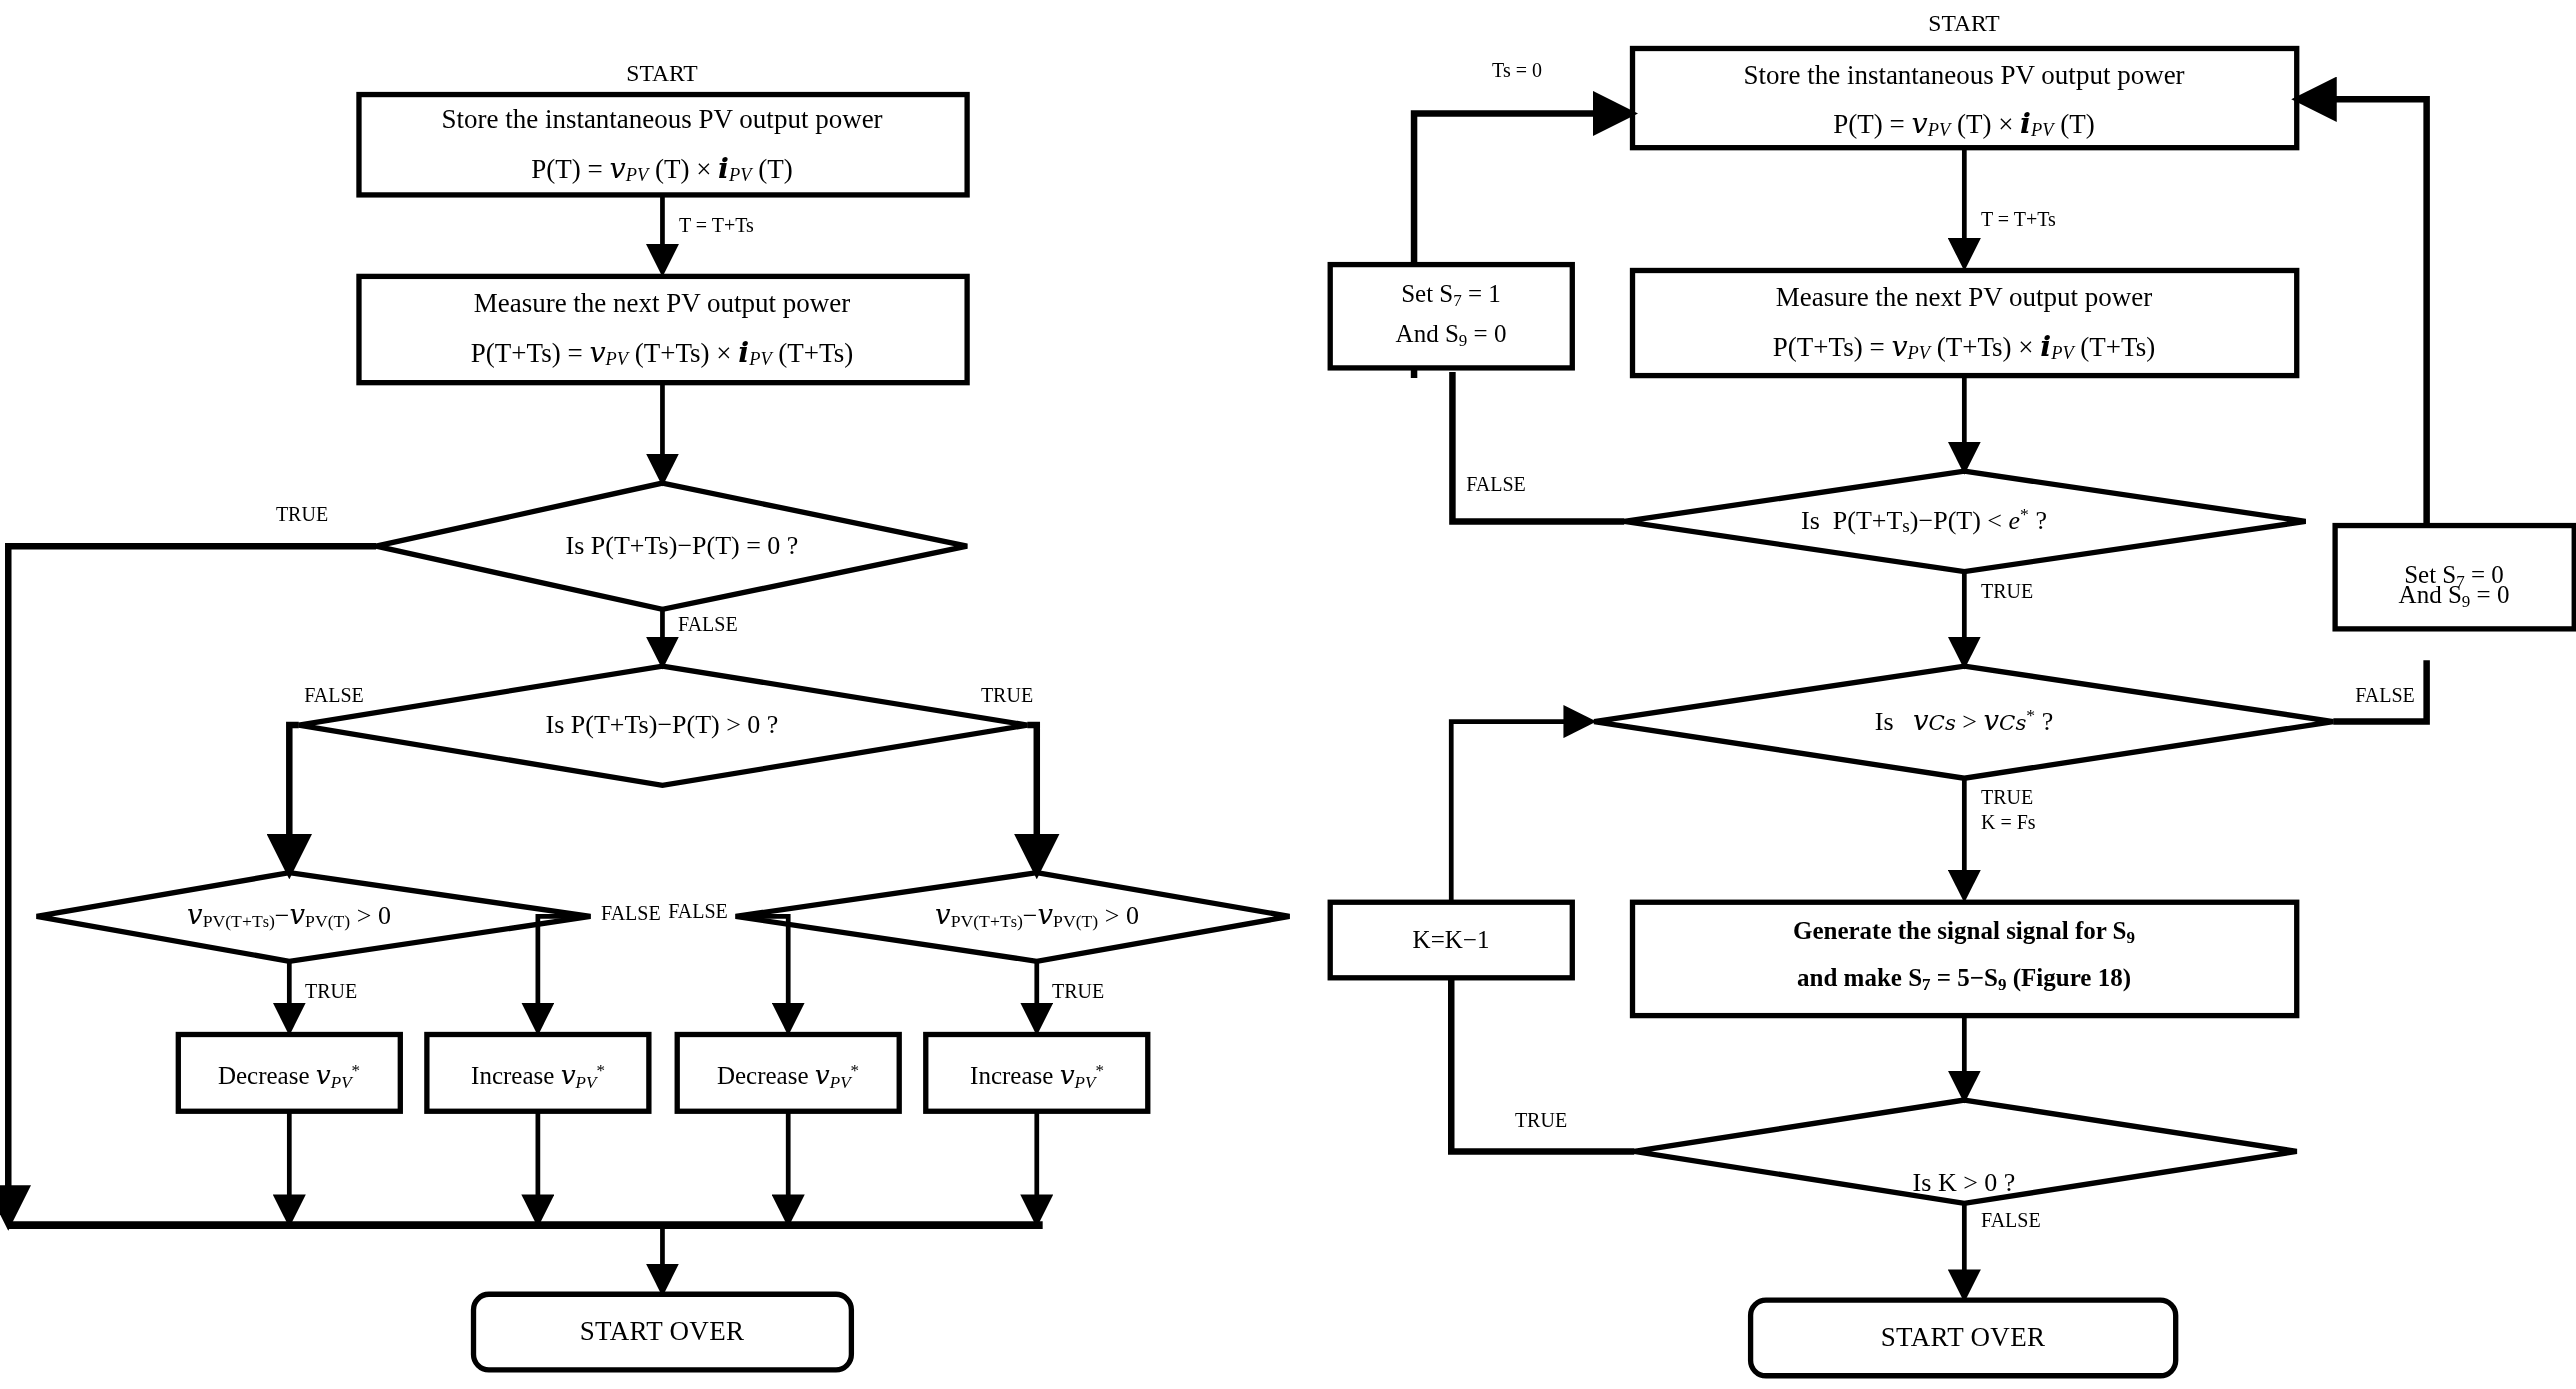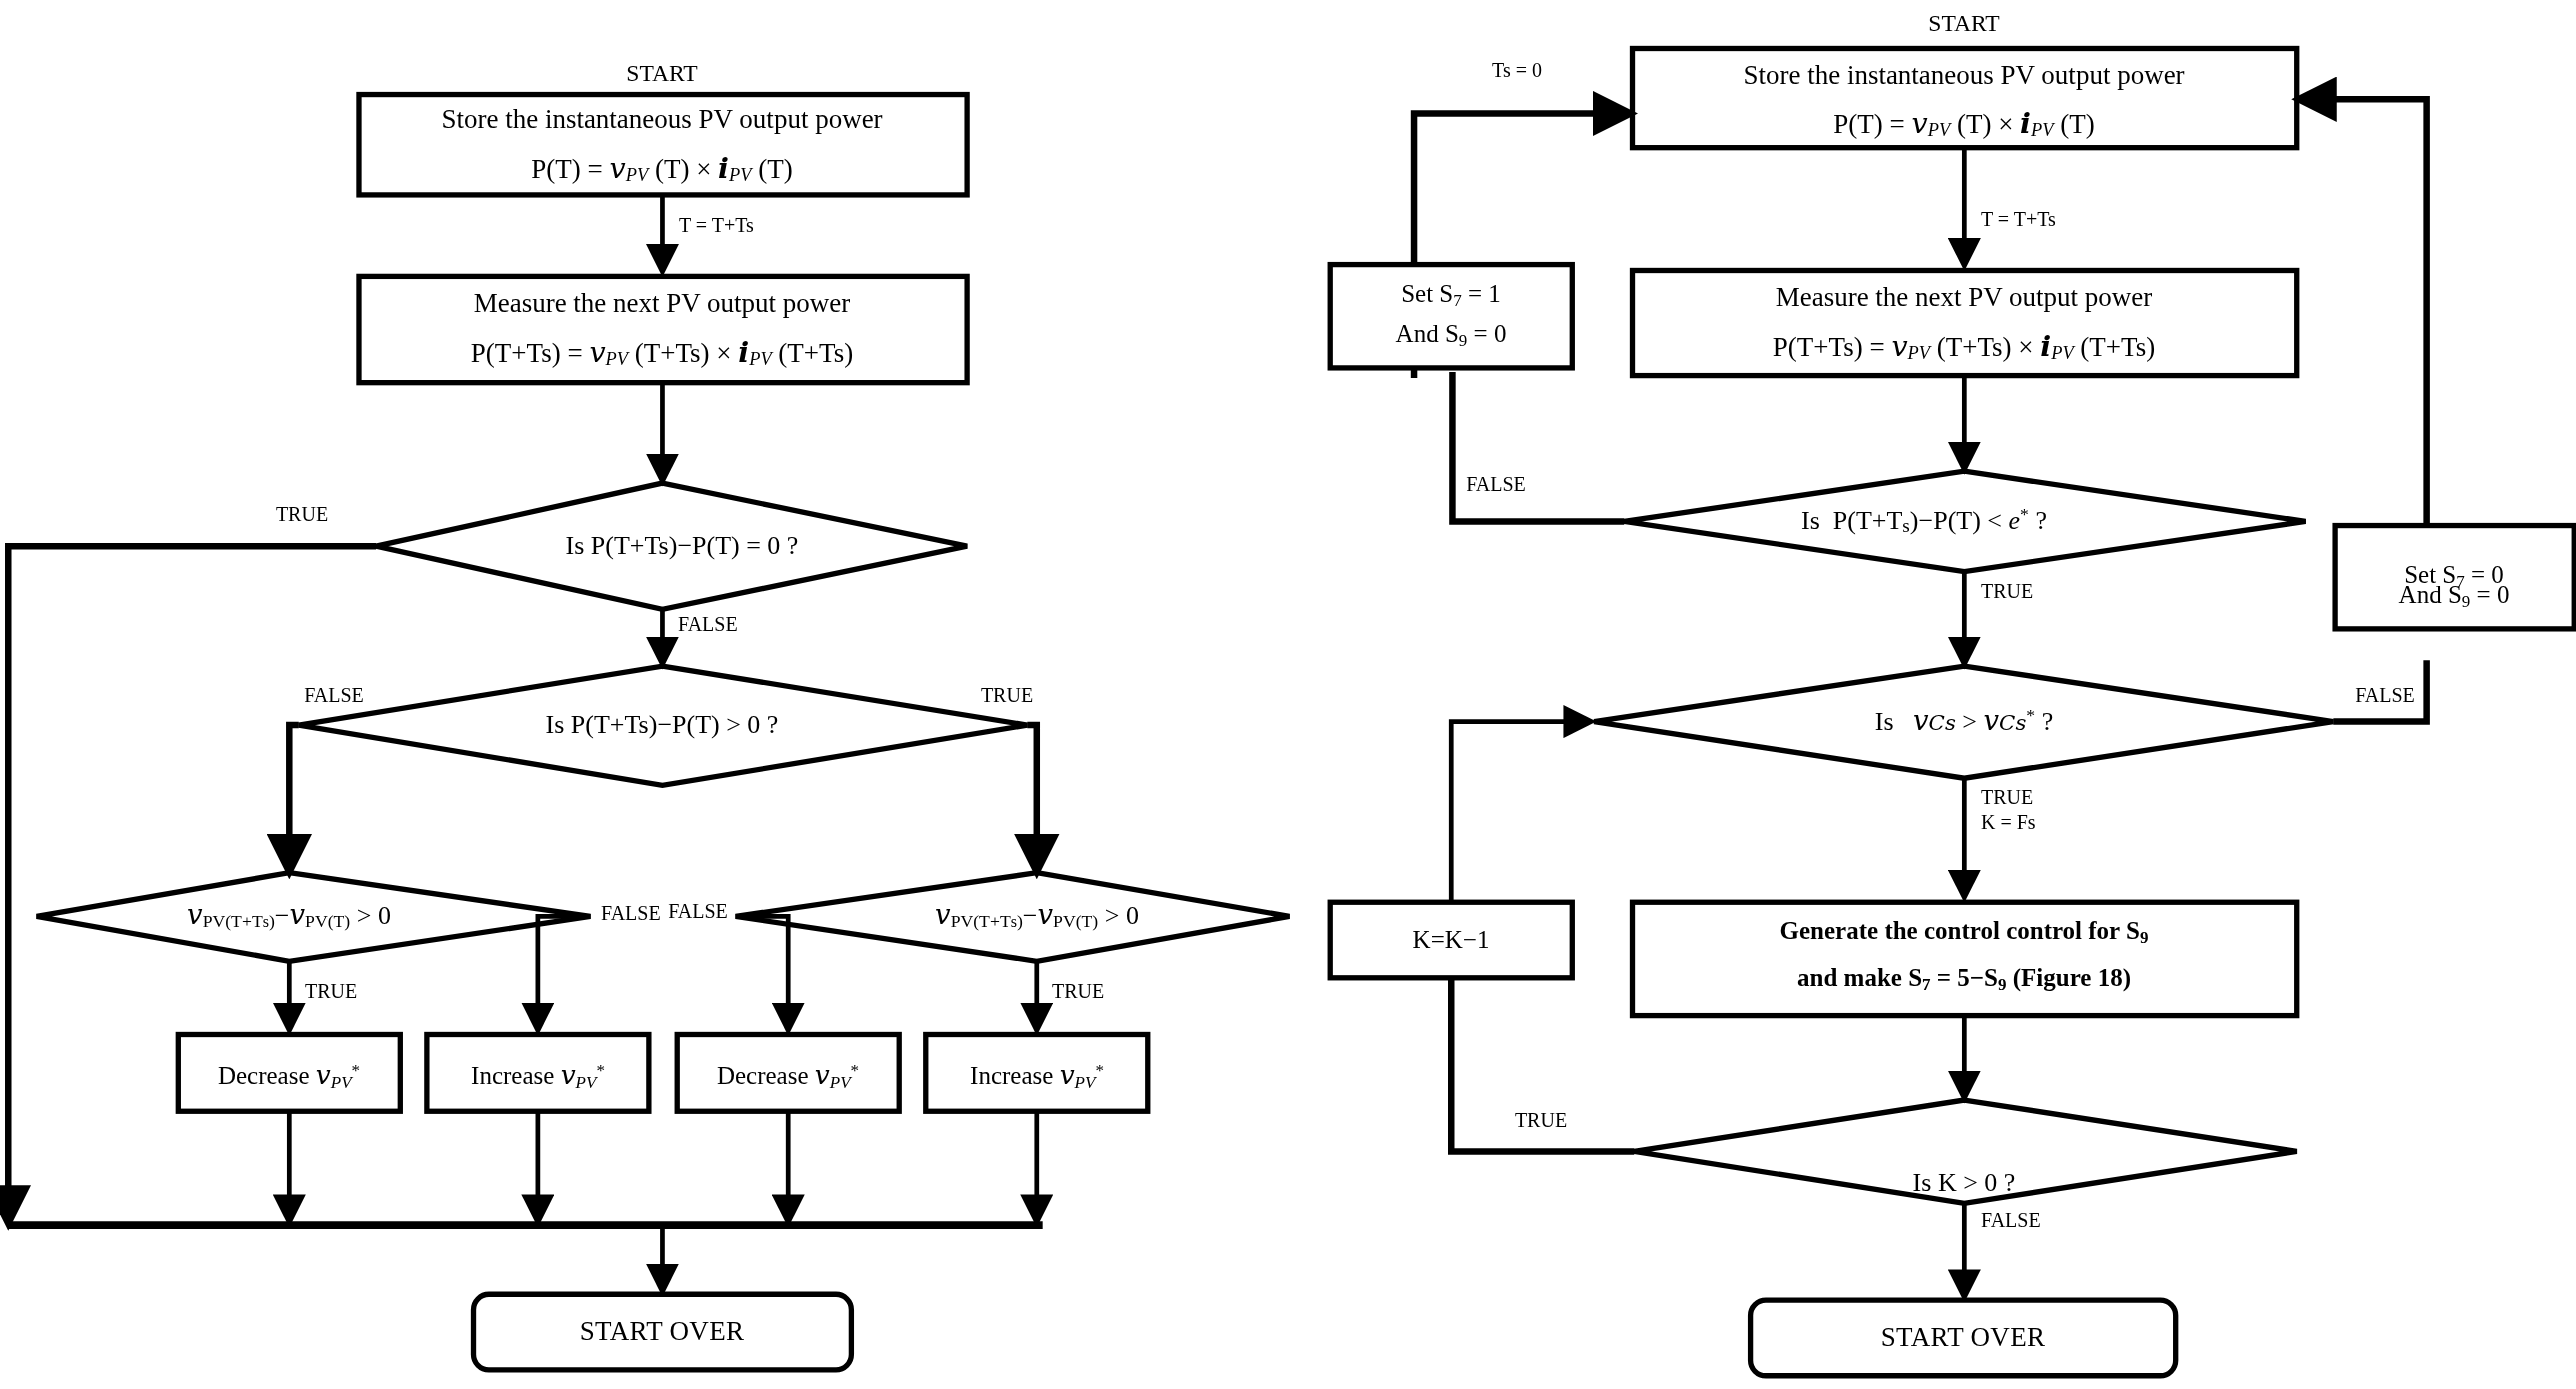--- a/index.html
+++ b/index.html
@@ -226,21 +226,21 @@
 </div>
 <div class="lbl ctr flag" style="left:2385px;top:696px;">FALSE</div>
 <div class="lbl flag2" style="left:1981px;top:785px;">
   <span>TRUE</span><br>
   <span>K = Fs</span>
 </div>
 
 <div class="lbl ctr boxtext small" style="left:1451px;top:940px;">K=K−1</div>
 
 <div class="lbl ctr boxtext small bold" style="left:1964px;top:932px;">
-  <span>Generate the control control for S</span><span class="subr">9</span>
+  <span>Generate the signal signal for S</span><span class="subr">9</span>
 </div>
 <div class="lbl ctr boxtext small bold" style="left:1964px;top:979px;">
   <span>and make S</span><span class="subr">7</span><span> = 5−S</span><span class="subr">9</span><span>  (Figure 18)</span>
 </div>
 
 <div class="lbl ctr diatext" style="left:1964px;top:1151px;margin-top:32px;">Is  K &gt; 0 ?</div>
 <div class="lbl ctr flag" style="left:1541px;top:1121px;">TRUE</div>
 <div class="lbl flag" style="left:1981px;top:1209px;">FALSE</div>
 
 <div class="lbl ctr startover" style="left:1963px;top:1338px;">START OVER</div>

